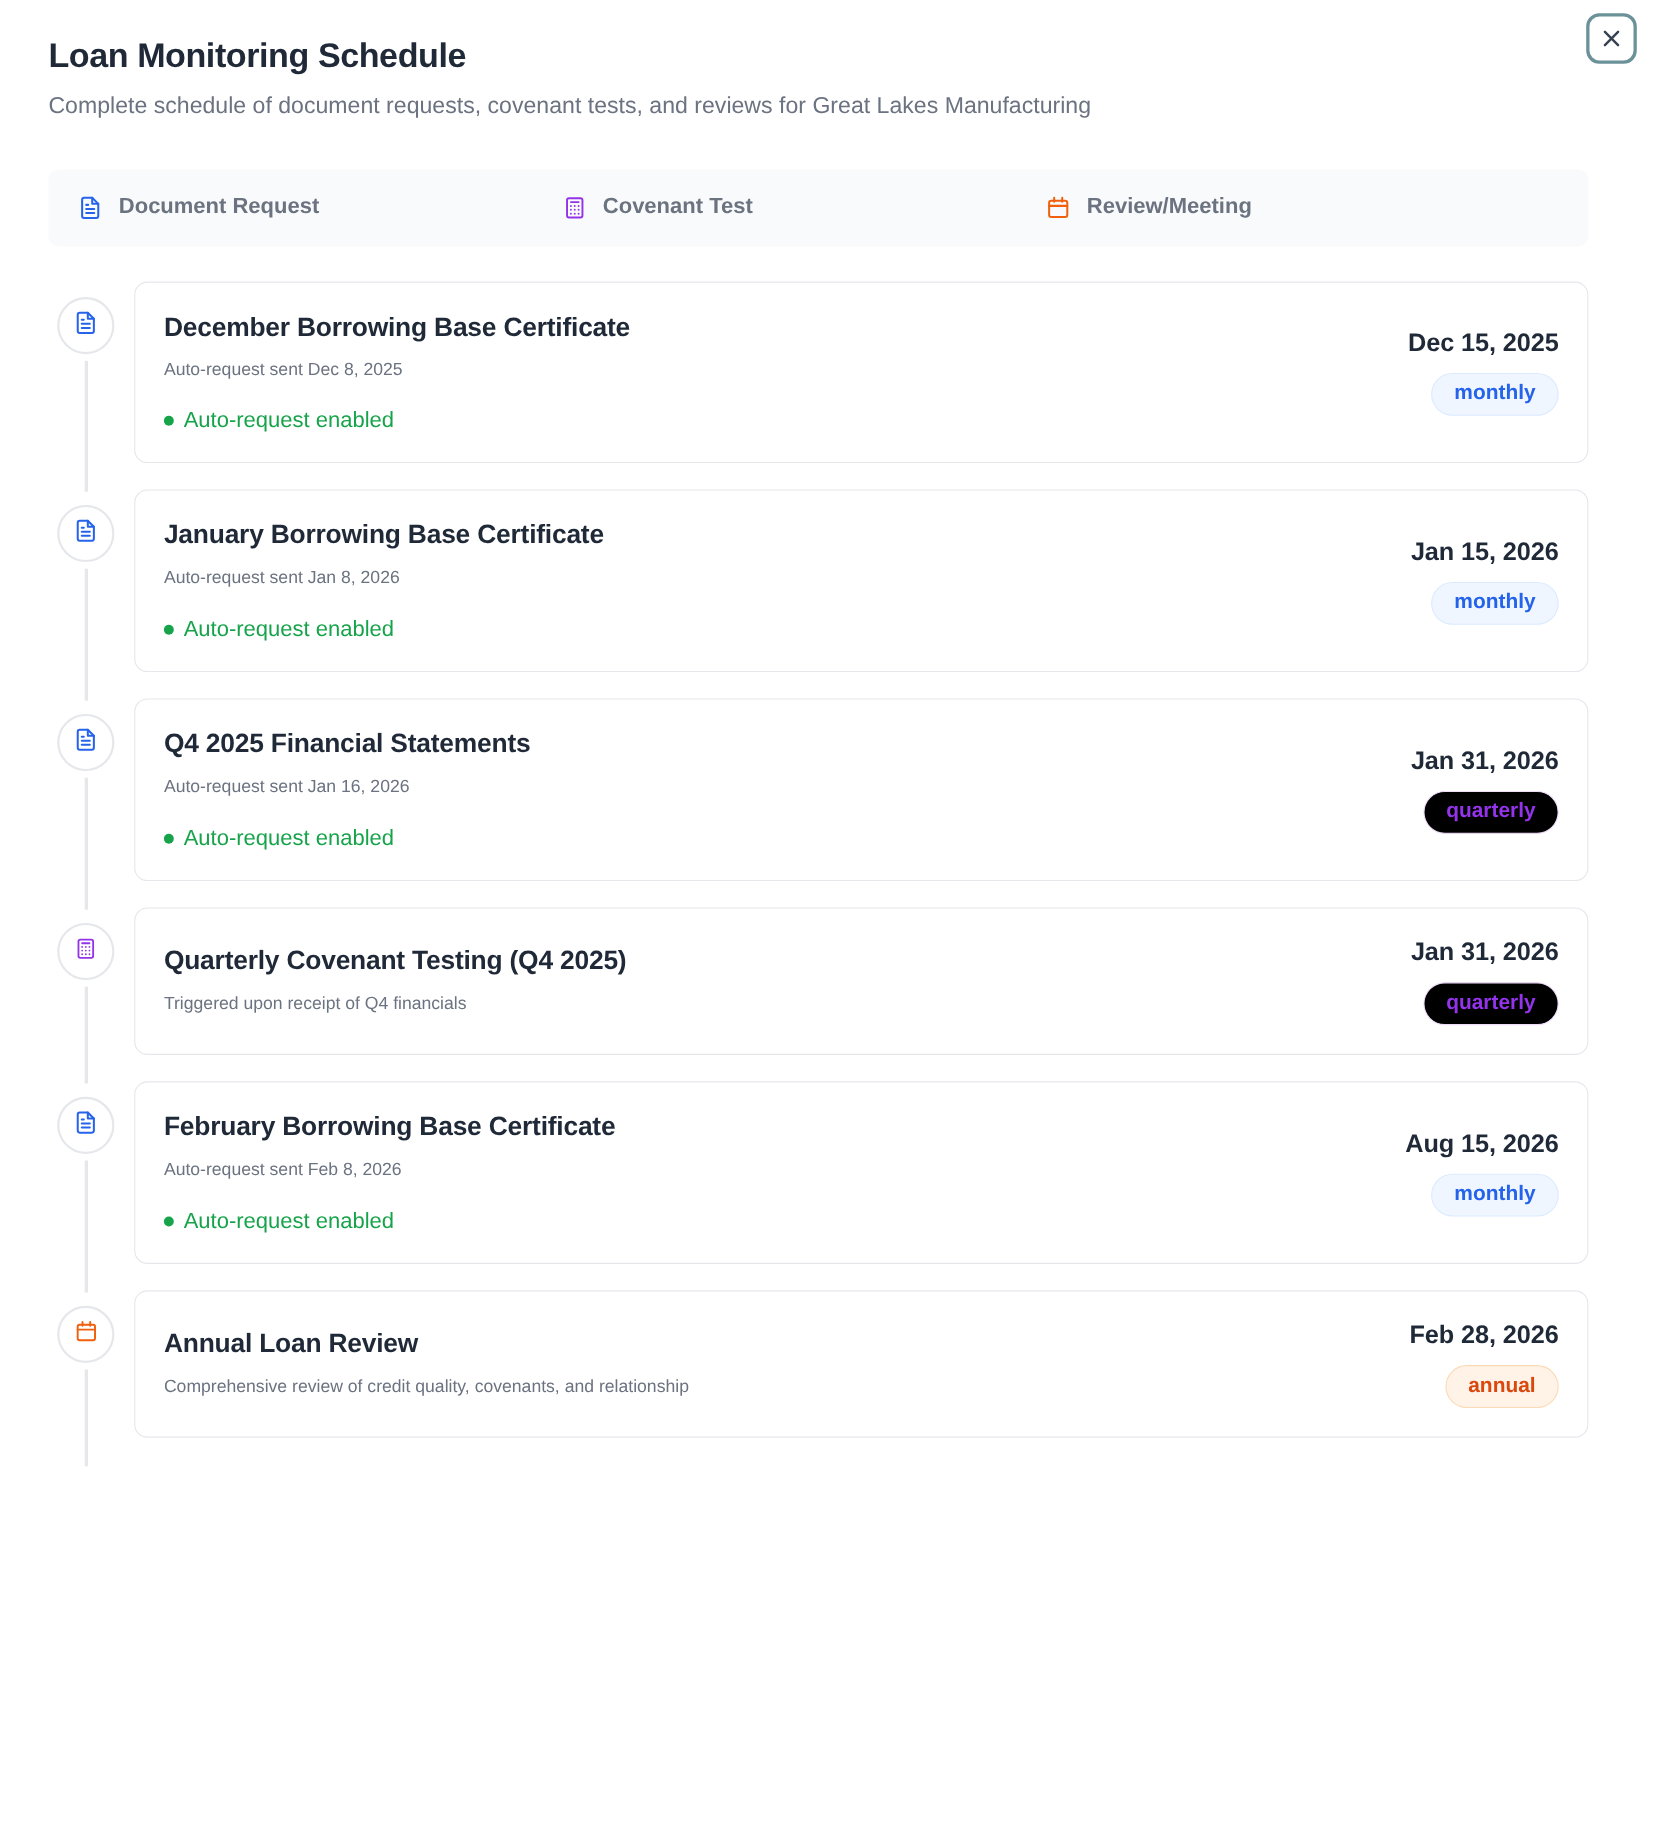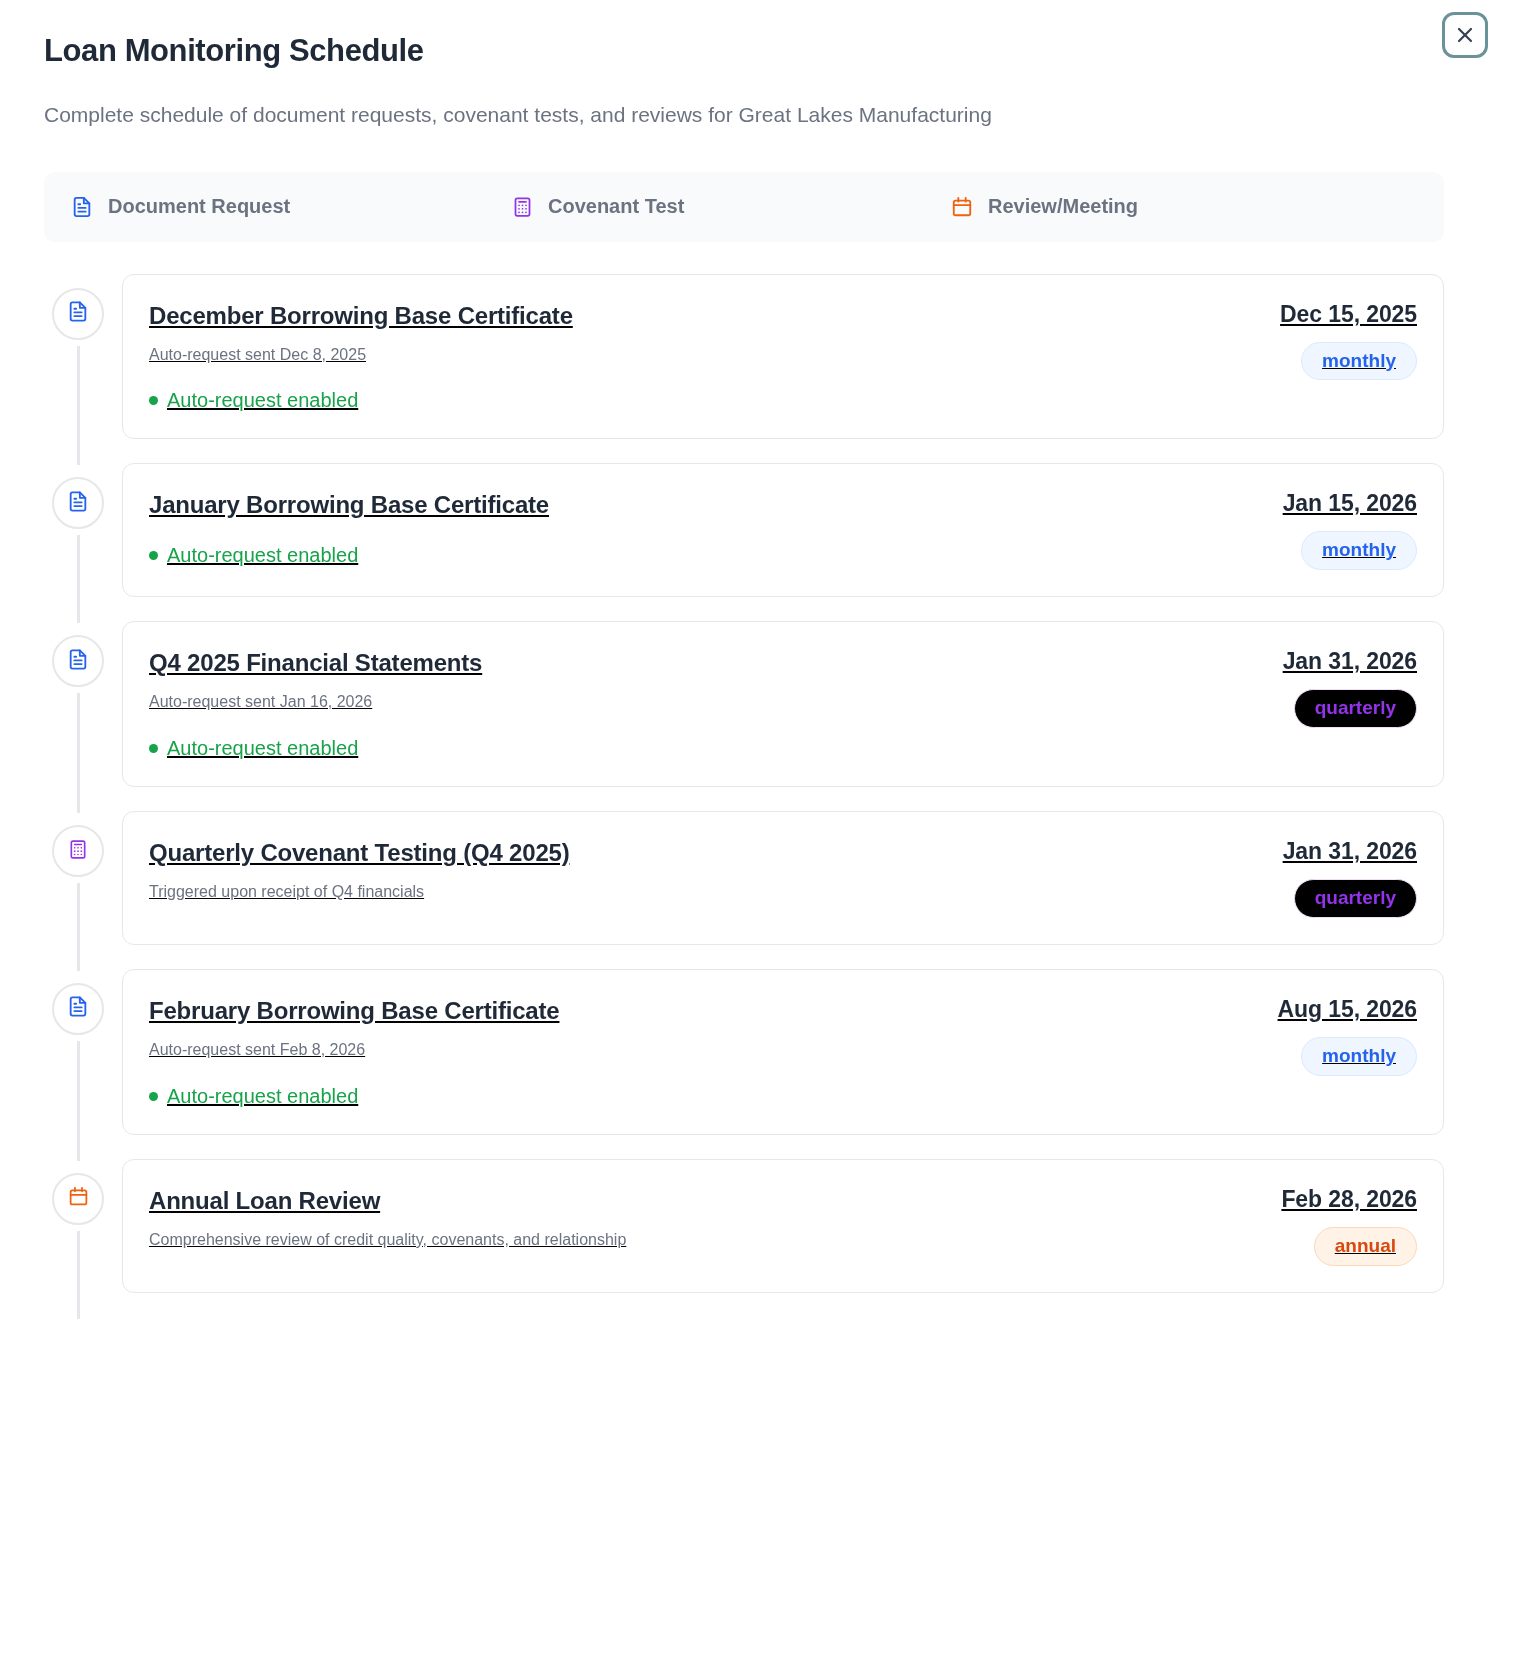--- a/index.html
+++ b/index.html
@@ -26,21 +26,21 @@
 
   .page-title {
     font-size: 31px;
     font-weight: 700;
     color: #1f2937;
     letter-spacing: -0.4px;
     line-height: 1.2;
   }
 
   .page-subtitle {
-    margin-top: 32px;
+    margin-top: 14px;
     font-size: 21px;
     color: #6b7280;
     font-weight: 400;
     line-height: 1.35;
   }
 
   .close-button {
     position: absolute;
     top: 12px;
     right: 16px;
@@ -127,23 +127,22 @@
   }
 
   .card {
     flex: 1 1 auto;
     border: 1.5px solid #e5e7eb;
     border-radius: 12px;
     background: #ffffff;
     padding: 26px 26px 26px 26px;
     display: flex;
     justify-content: space-between;
-    align-items: flex-start;
+    align-items: center;
     min-height: 100px;
-    text-decoration: underline;
   }
 
   .card-left { flex: 1 1 auto; padding-right: 24px; }
 
   .card-title {
     font-size: 24px;
     font-weight: 700;
     color: #1f2937;
     line-height: 1.25;
     letter-spacing: -0.2px;
@@ -306,20 +305,21 @@
       <polyline points="14 2 14 8 20 8"></polyline>
       <line x1="8" y1="13" x2="16" y2="13"></line>
                 <line x1="8" y1="17" x2="16" y2="17"></line>
                 <line x1="8" y1="9" x2="10" y2="9"></line>
               </svg></span>
       </div>
     </div>
     <div class="card">
       <div class="card-left">
         <div class="card-title">January Borrowing Base Certificate</div>
+        <div class="card-sub">Auto-request sent Jan 8, 2026</div>
         <div class="card-status">
             <span class="status-dot"></span>
             <span>Auto-request enabled</span>
           </div>
       </div>
       <div class="card-right">
         <div class="card-date">Jan 15, 2026</div>
         <span class="badge monthly">monthly</span>
       </div>
     </div>

